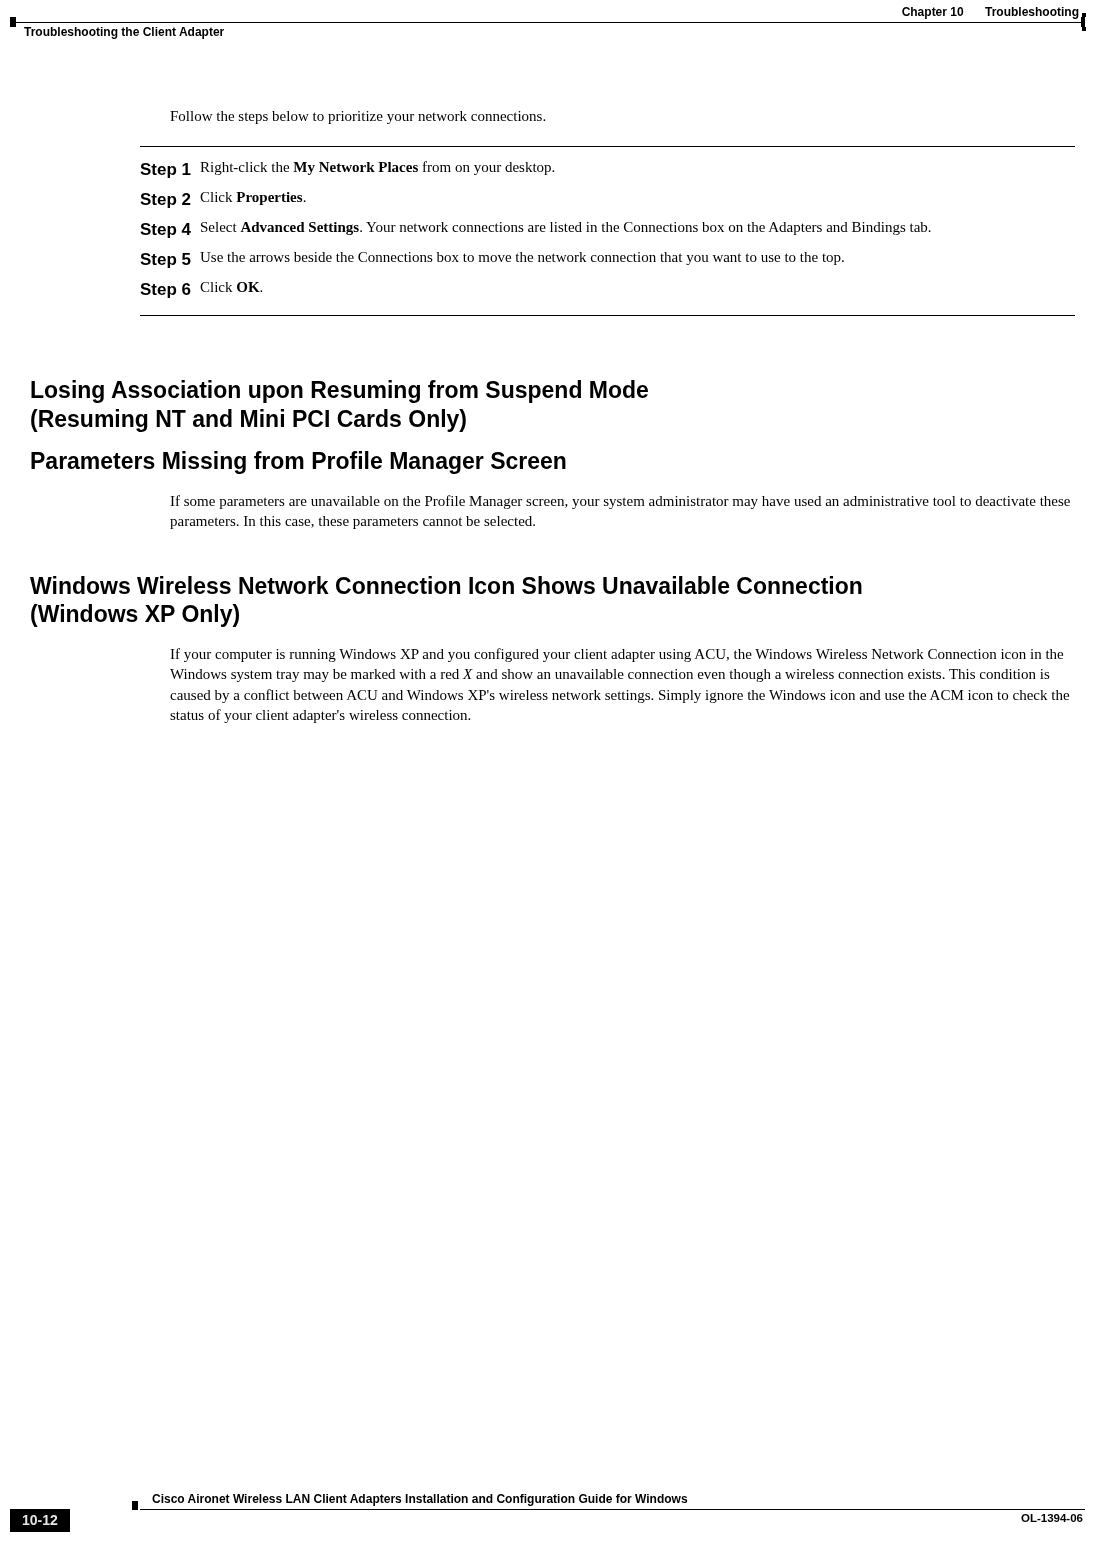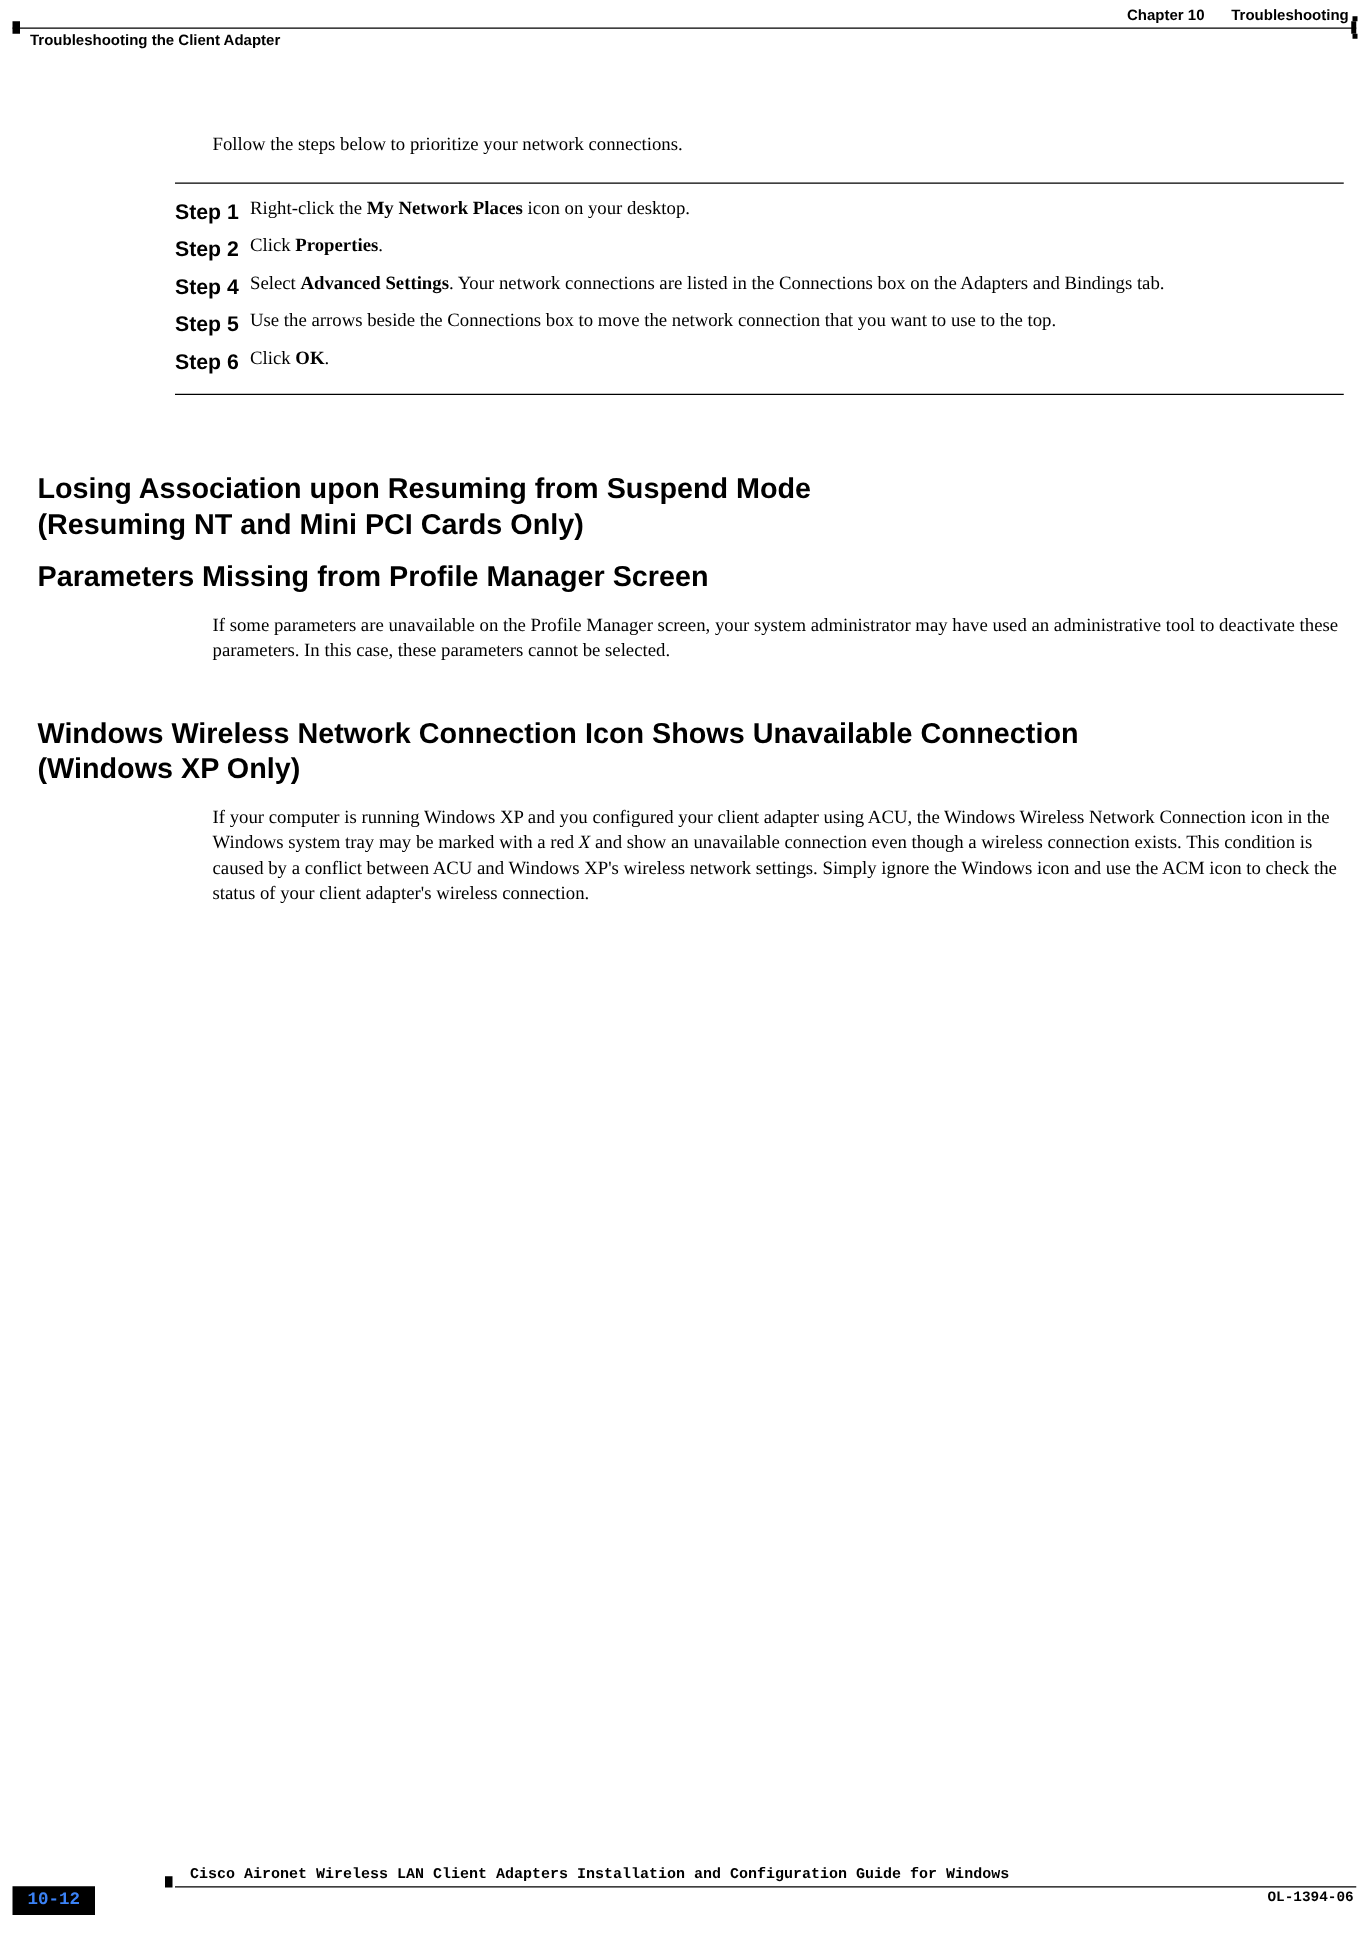--- a/index.html
+++ b/index.html
@@ -121,21 +121,21 @@
 
   .bold-inline { font-weight: bold; }
   .italic-inline { font-style: italic; }
 
   
   .ftr {
     position: absolute;
     left: 10px; right: 10px;
     bottom: 18px;
     height: 40px;
-    font-family: Liberation Mono, monospace;
+    font-family: Liberation Sans, sans-serif;
   }
   .ftr .title-line {
     position: absolute;
     left: 130px; right: 0;
     top: 0;
     border-bottom: 1px solid #000;
     font-size: 12px;
     font-weight: bold;
     padding-bottom: 2px;
     padding-left: 12px;
@@ -145,21 +145,21 @@
     left: 122px;
     top: 10px;
     width: 6px; height: 9px;
     background: #000;
   }
   .ftr .page-box {
     position: absolute;
     left: 0;
     top: 18px;
     background: #000;
-    color: #3b82f6;
+    color: #e5e5e5;
     font-weight: bold;
     font-size: 14px;
     padding: 2px 12px;
   }
   .ftr .doc-id {
     position: absolute;
     right: 2px;
     top: 20px;
     font-size: 11.5px;
     font-weight: bold;
@@ -181,21 +181,21 @@
     <div class="section">Troubleshooting the Client Adapter</div>
   </div>
 
   <div class="content">
 
     <p class="intro">Follow the steps below to prioritize your network connections.</p>
 
     <div class="step-block">
       <div class="step-row">
         <div class="step-label">Step 1</div>
-        <div class="step-text"><span>Right-click the </span><span class="bold-inline">My Network Places</span><span> icon on your desktop.</span></div>
+        <div class="step-text"><span>Right-click the </span><span class="bold-inline">My Network Places</span><span> from on your desktop.</span></div>
       </div>
       <div class="step-row">
         <div class="step-label">Step 2</div>
         <div class="step-text"><span>Click </span><span class="bold-inline">Properties</span><span>.</span></div>
       </div>
       <div class="step-row">
         <div class="step-label">Step 4</div>
         <div class="step-text"><span>Select </span><span class="bold-inline">Advanced Settings</span><span>. Your network connections are listed in the Connections box on the Adapters and Bindings tab.</span></div>
       </div>
       <div class="step-row">

